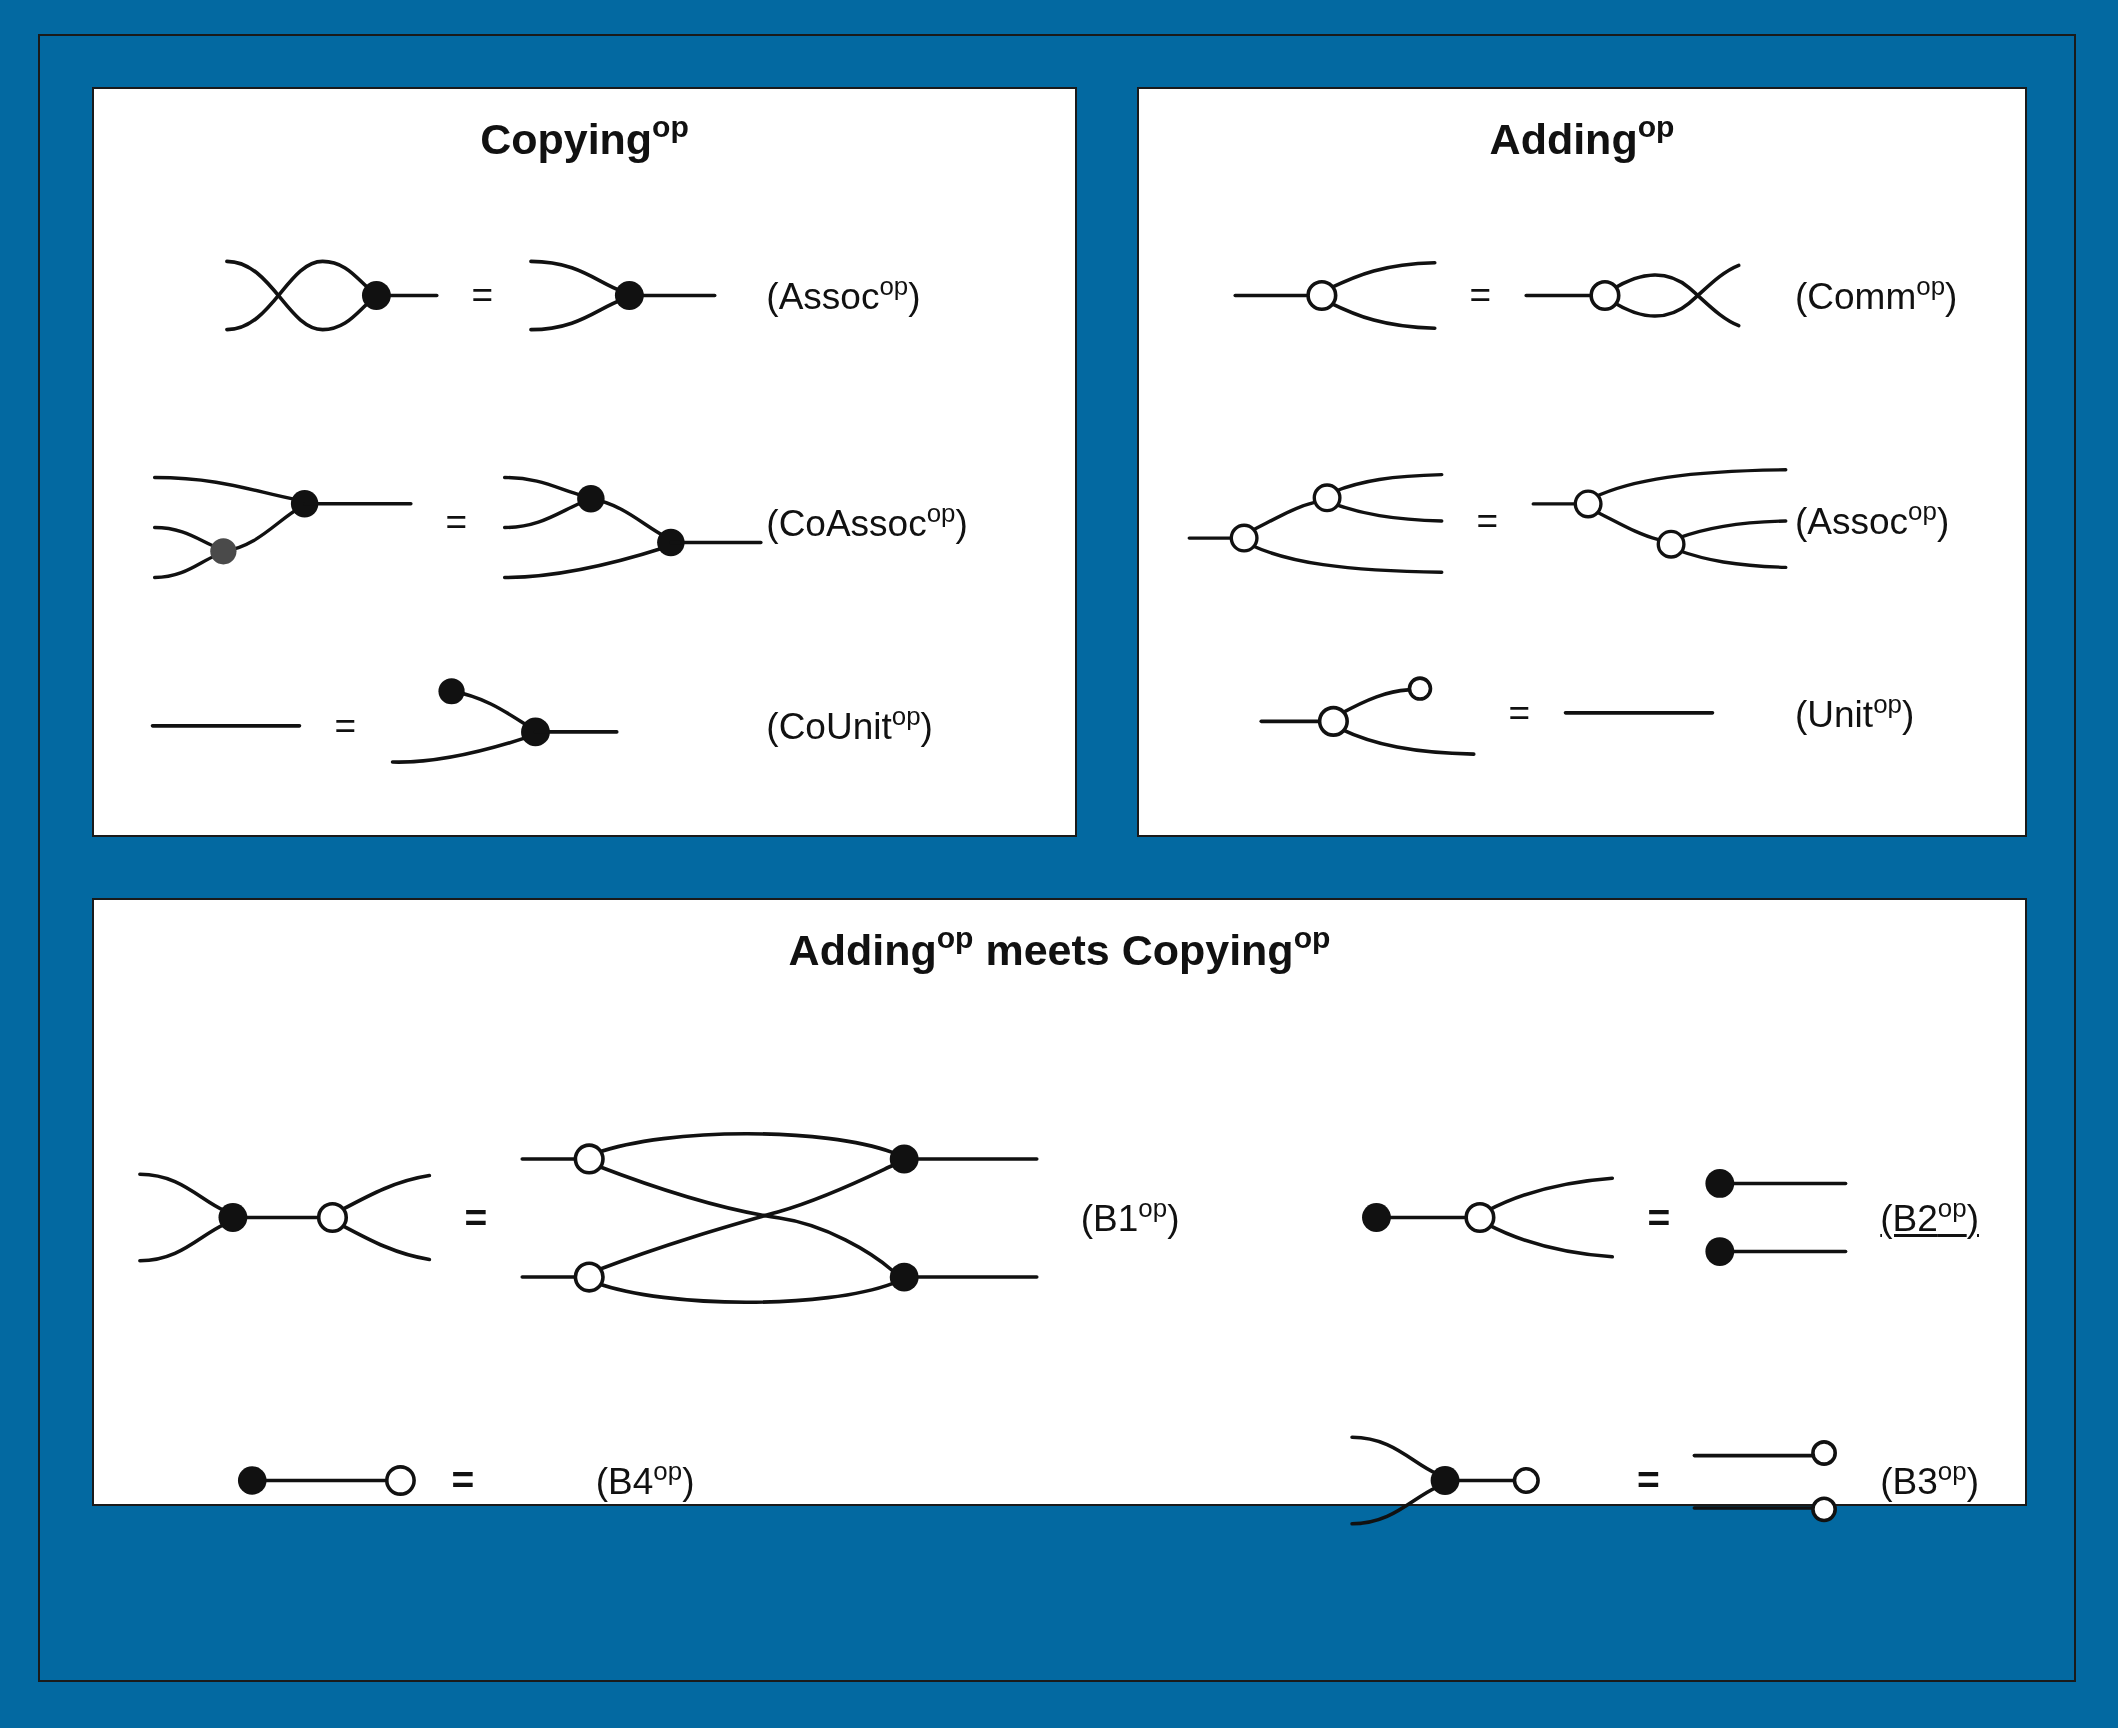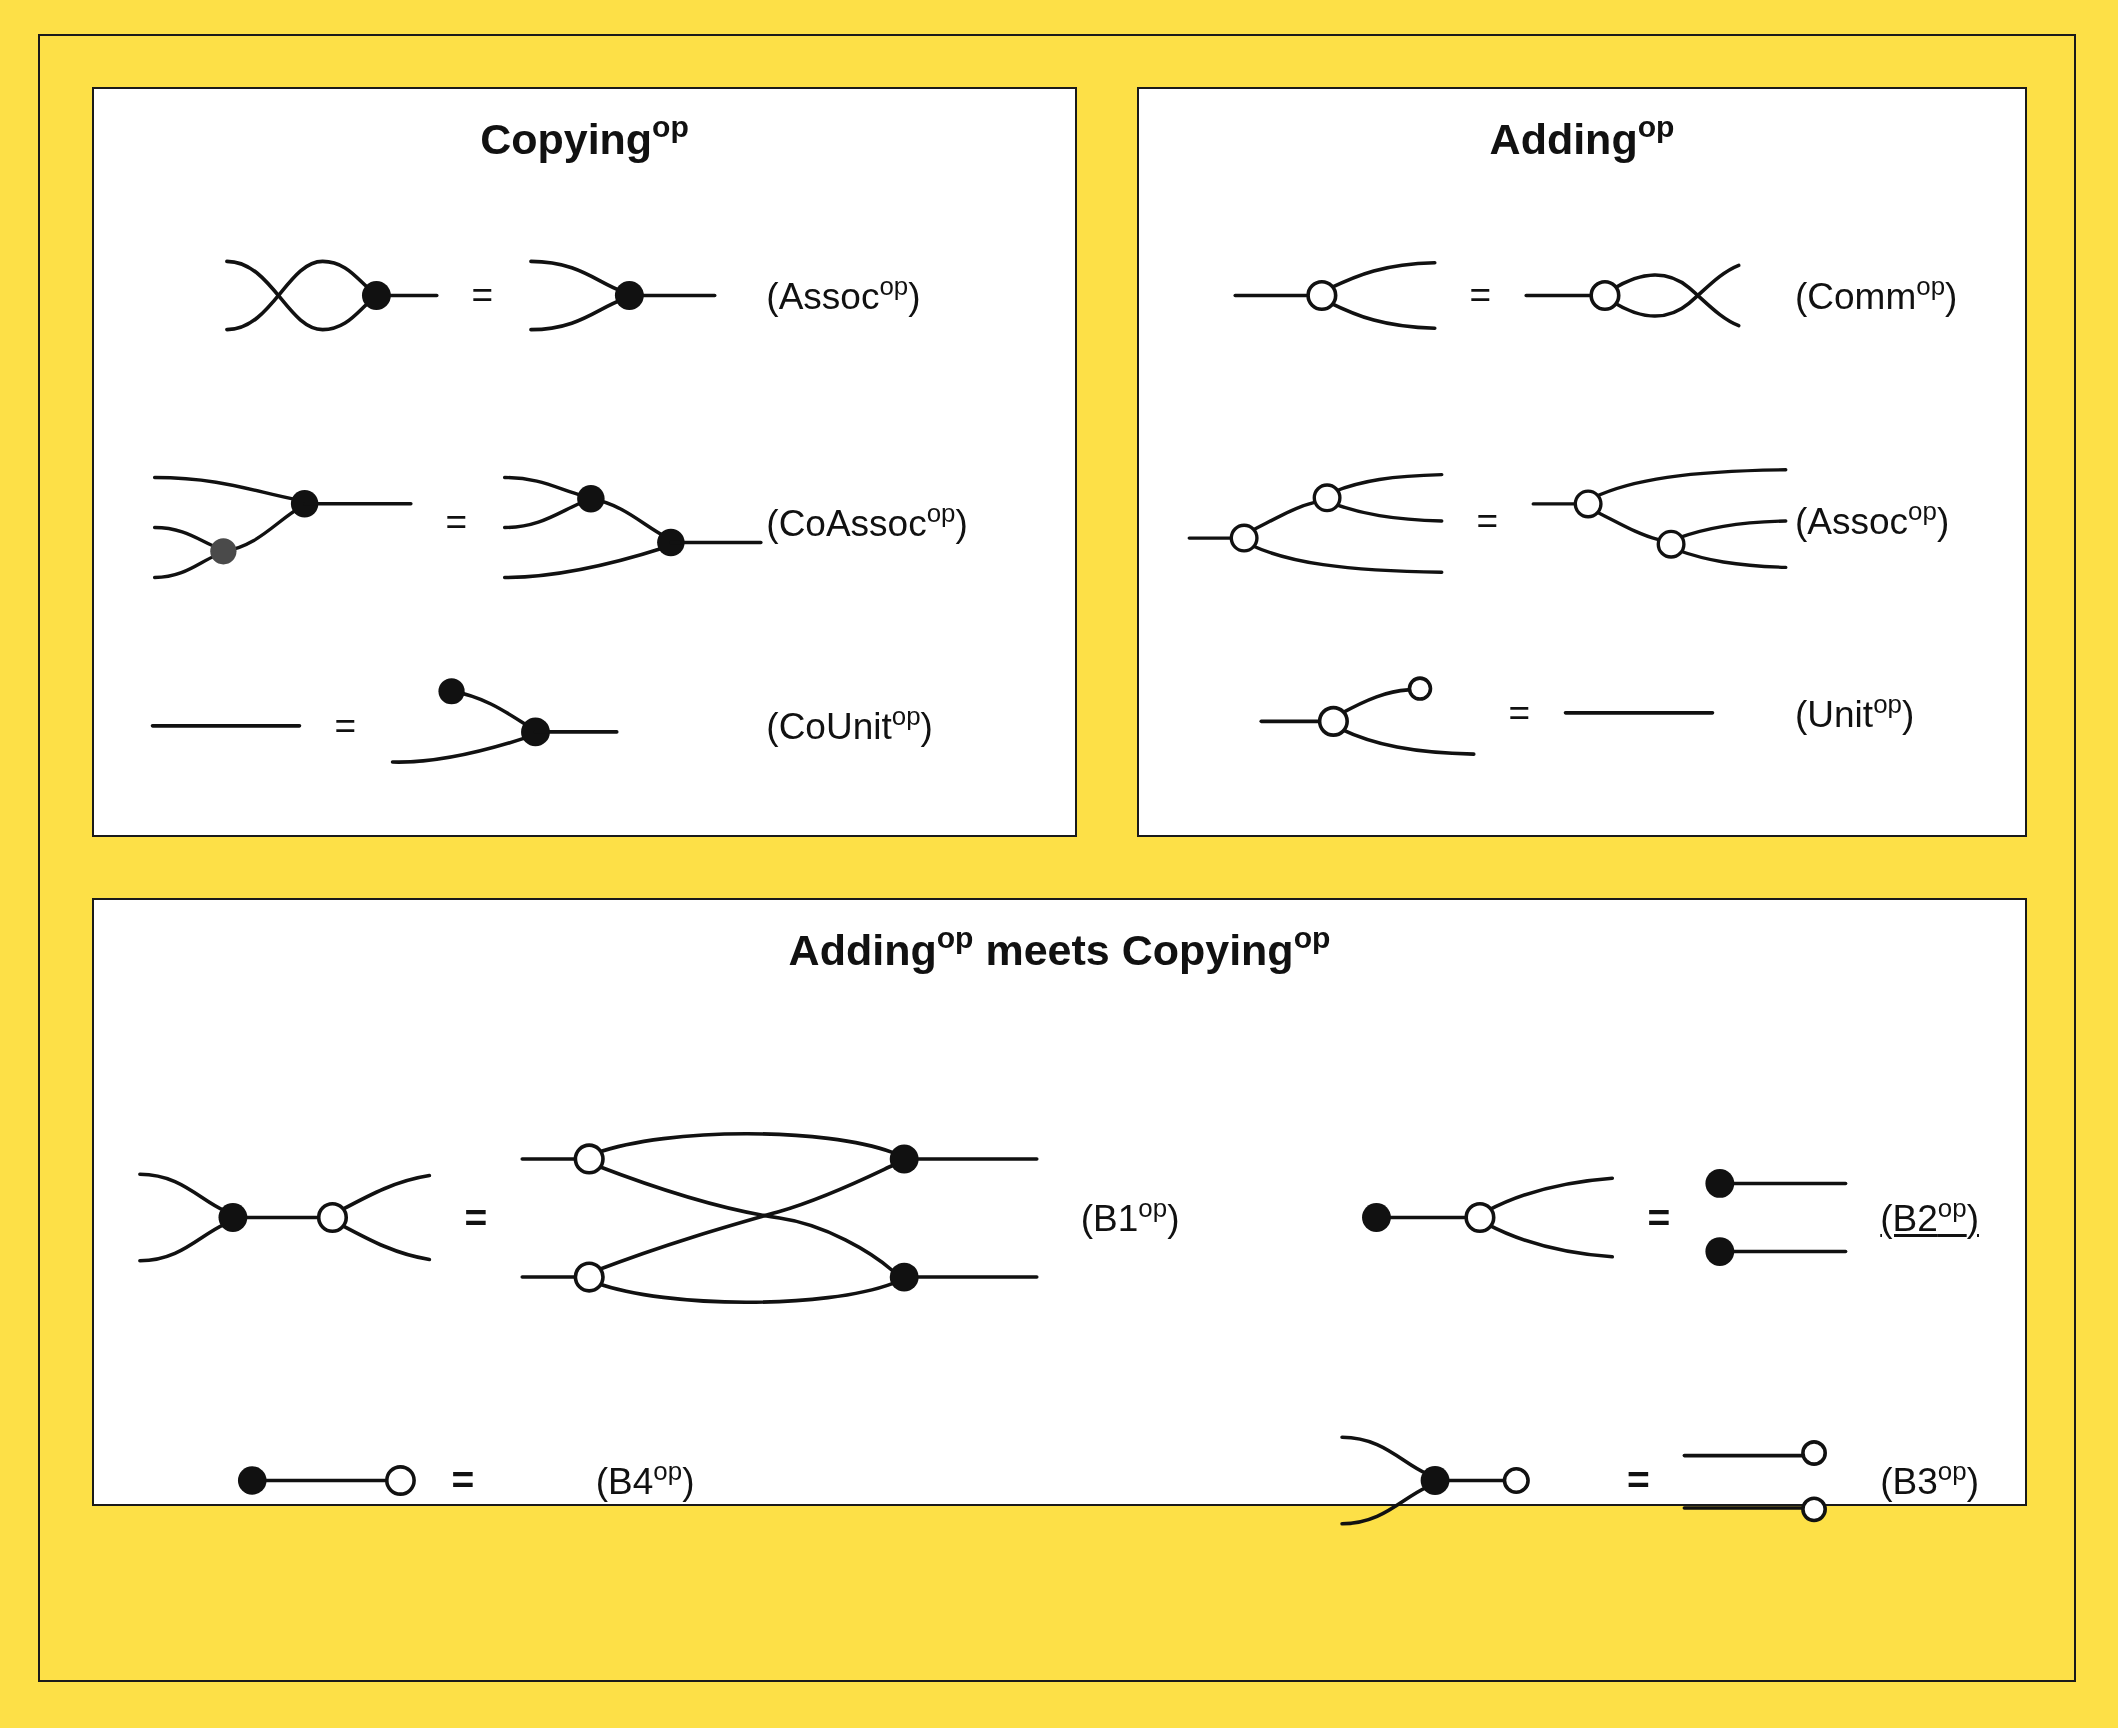--- a/index.html
+++ b/index.html
@@ -1,19 +1,19 @@
 <!DOCTYPE html>
 <html style="font-size:10.5px"><head>
 <meta charset="utf-8">
 <style>
   * { box-sizing: border-box; }
   body { margin: 0; background: #ffffff; }
   .stage {
     position: relative; width: 2119px; height: 1729px;
-    background: #fde047; color: #111111;
+    background: #0369a1; color: #111111;
     font-family: "Liberation Sans", "DejaVu Sans", sans-serif;
   }
   .outer {
     position: absolute; left: 38px; top: 34px; width: 2038px; height: 1648px;
     border: 2.6px solid #1a1a1a;
   }
   .panel { position: absolute; border: 2px solid #1a1a1a; background: #ffffff; }
   .p-copy { left: 92px; top: 87px;  width: 985px; height: 750px; }
   .p-add  { left: 1137px; top: 87px; width: 890px; height: 750px; }
   .p-meet { left: 92px; top: 898px; width: 1935px; height: 608px; }
@@ -37,21 +37,21 @@
   .r-assoc { margin-top: 112px; padding: 0 13px 0 45px; }
   .r-unit  { margin-top: 79px; padding: 0 13px 0 117px; }
   .lbl-add { margin-left: auto; width: 217px; }
 
   
   .r-b1 { margin-top: 138px; padding: 0 46px 0 39px; }
   .r-b4 { margin-top: 92px; padding: 0 46px 0 138px; }
   .ml-auto { margin-left: auto; }
   .lbl-b1 { margin-left: 39px; }
   .lbl-b2 { margin-left: 29.5px; text-decoration: underline; }
-  .lbl-b3 { margin-left: 37px; }
+  .lbl-b3 { margin-left: 27px; }
   .sp140 { width: 92px; height: 5.3px; }
 
   
   .w  { fill: none; stroke: #111111; stroke-width: 5.5; stroke-linecap: round; }
   .nd { fill: #111111; }
   .wd { fill: #ffffff; stroke: #111111; stroke-width: 5.5; }
 </style>
 </head>
 <body>
 

